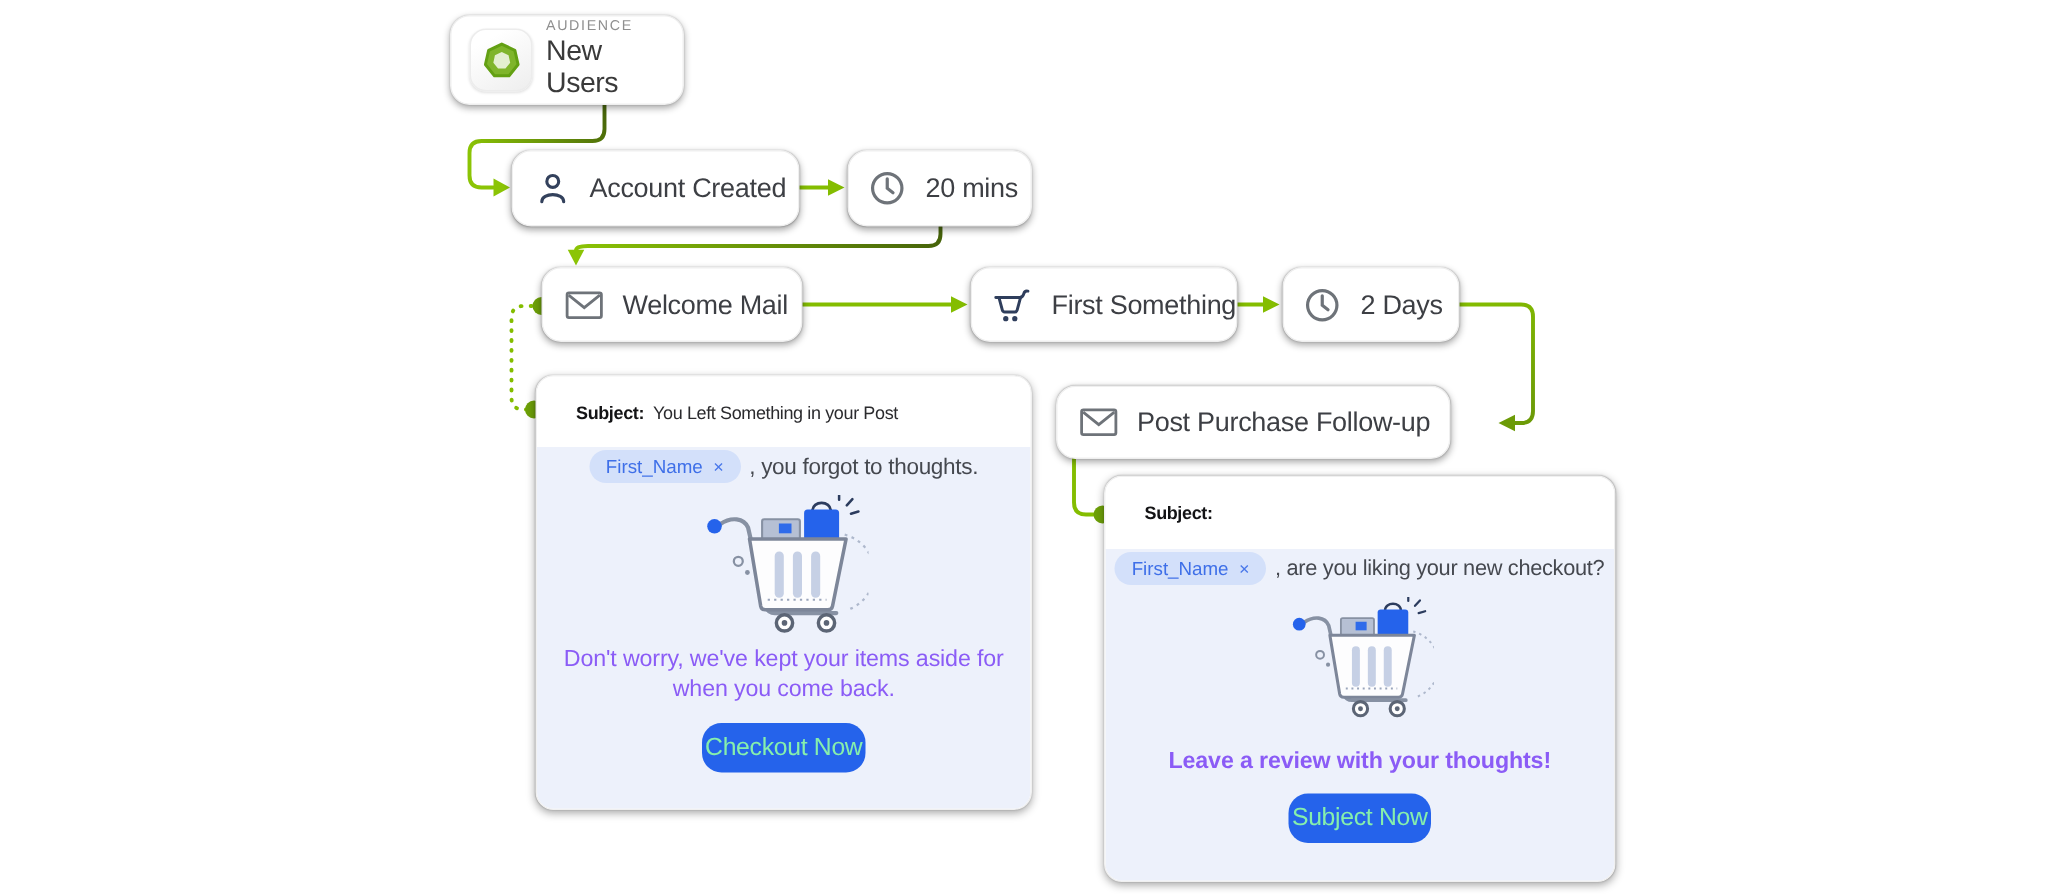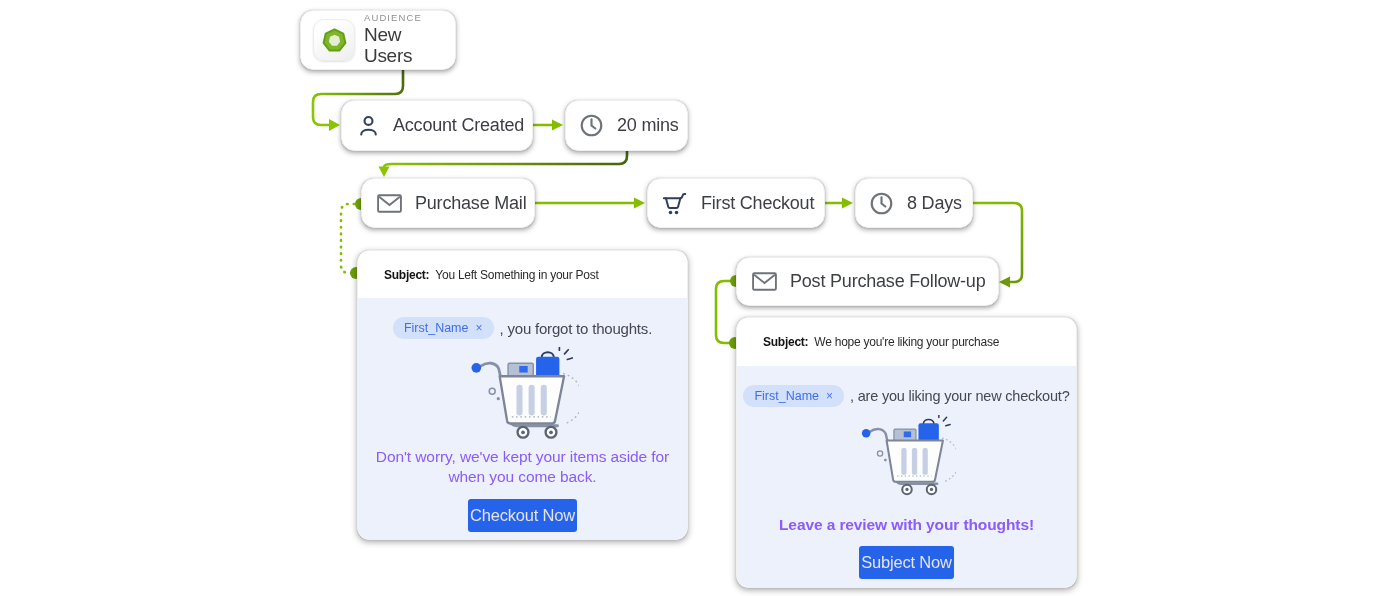--- a/index.html
+++ b/index.html
@@ -38,33 +38,33 @@
     box-shadow:0 2px 6px rgba(20,20,20,.38),0 0 1px rgba(0,0,0,.25);
   }
   .card-header{
     display:flex;align-items:center;background:#fff;padding:0 10px 0 26px;
     font-size:12px;letter-spacing:-0.25px;color:#2b2b2e;white-space:nowrap;
   }
   .subject-label{font-weight:bold;color:#131315;margin-right:6px;}
   .card-body{background:#edf1fb;text-align:center;box-sizing:border-box;}
   .greeting{
     display:flex;align-items:center;justify-content:center;gap:6px;
-    padding-top:19px;white-space:nowrap;color:#45484f;font-size:15px;letter-spacing:-0.2px;
+    padding-top:2px;white-space:nowrap;color:#45484f;font-size:15px;letter-spacing:-0.2px;
   }
   .greeting.small{font-size:14.5px;}
   .chip{
     display:inline-flex;align-items:center;gap:7px;background:#d3e0fa;color:#3e6fe8;
     border-radius:999px;padding:4px 11px;font-size:12.5px;letter-spacing:0;cursor:pointer;
   }
   .chip-x{font-size:12px;line-height:1;color:#4a78ea;}
   .cart-illustration{display:block;margin:8px auto 0 auto;}
   .body-text{margin:6px auto 0 auto;font-size:15.5px;line-height:1.32;color:#8b5cf6;letter-spacing:-0.1px;}
   .cta{
-    display:inline-block;margin-top:11px;background:#2563eb;color:#e5e5e5;border:none;
-    border-radius:3px;font-family:inherit;font-size:16.5px;letter-spacing:-0.2px;
+    display:inline-block;margin-top:11px;background:#2563eb;color:#86efac;border:none;
+    border-radius:13px;font-family:inherit;font-size:16.5px;letter-spacing:-0.2px;
     padding:6px 2px;line-height:1.25;cursor:pointer;
   }
 </style>
 </head>
 <body>
 
 <div class="canvas">
 
   <svg class="wires" viewBox="0 0 1380 596" aria-hidden="true">
     <defs>
@@ -140,46 +140,46 @@
     <span class="nlabel">20 mins</span>
   </div>
 
   <div class="node" style="left:361px;top:178px;width:174px;height:50px;">
     <span class="nicon">
       <svg width="27" height="23" viewBox="0 0 26 22" fill="none" stroke="#6e7379" stroke-width="1.8" aria-hidden="true">
         <rect x="2" y="3" width="22" height="16" rx="1.2"></rect>
         <path d="M3,4.5 L13,12.5 L23,4.5"></path>
       </svg>
     </span>
-    <span class="nlabel">Purchase Mail</span>
+    <span class="nlabel">Welcome Mail</span>
   </div>
 
   <div class="node" style="left:647px;top:178px;width:178px;height:50px;">
     <span class="nicon">
       <svg width="27" height="25" viewBox="0 0 26 24" fill="none" stroke="#2f3e5c" stroke-width="1.9" stroke-linecap="round" stroke-linejoin="round" aria-hidden="true">
         <path d="M1.8,7 L17.2,7 C19,7 19.5,5.6 19.8,4.5 C20.1,3.3 21.1,2.6 22.4,2.9"></path>
         <path d="M3.8,7 L6,15.2 Q6.3,16.3 7.5,16.3 L14,16.3 Q15.2,16.3 15.5,15.2 L17.7,7"></path>
         <circle cx="8.2" cy="20.6" r="1.7" fill="#2f3e5c" stroke="none"></circle>
         <circle cx="14" cy="20.6" r="1.7" fill="#2f3e5c" stroke="none"></circle>
       </svg>
     </span>
-    <span class="nlabel">First Checkout</span>
+    <span class="nlabel">First Something</span>
   </div>
 
   <div class="node" style="left:855px;top:178px;width:118px;height:50px;padding:0 12px;">
     <span class="nicon">
       <svg width="27" height="27" viewBox="0 0 24 24" fill="none" stroke="#6e7379" stroke-width="1.9" stroke-linecap="round" aria-hidden="true">
         <circle cx="12" cy="12" r="8.7"></circle>
         <path d="M12,6.4 L12,12 L15.4,14.7"></path>
       </svg>
     </span>
-    <span class="nlabel">8 Days</span>
-  </div>
-
-  <div class="node" style="left:736px;top:257px;width:263px;height:49px;text-align:center;">
+    <span class="nlabel">2 Days</span>
+  </div>
+
+  <div class="node" style="left:704px;top:257px;width:263px;height:49px;text-align:center;">
     <span class="nicon">
       <svg width="27" height="23" viewBox="0 0 26 22" fill="none" stroke="#6e7379" stroke-width="1.8" aria-hidden="true">
         <rect x="2" y="3" width="22" height="16" rx="1.2"></rect>
         <path d="M3,4.5 L13,12.5 L23,4.5"></path>
       </svg>
     </span>
     <span class="nlabel">Post Purchase Follow-up</span>
   </div>
 
   <div class="card" style="left:357px;top:250px;width:331px;height:290px;">
@@ -217,21 +217,20 @@
         <circle cx="90" cy="91" r="2" fill="#5c6575"></circle>
       </svg>
       <p class="body-text" style="width:322px;">Don't worry, we've kept your items aside for when you come back.</p>
       <button class="cta">Checkout Now</button>
     </div>
   </div>
 
   <div class="card" style="left:736px;top:317px;width:341px;height:271px;">
     <div class="card-header" style="height:48px;">
       <span class="subject-label">Subject:</span>
-      <span class="subject-text">We hope you're liking your purchase</span>
     </div>
     <div class="card-body" style="height:223px;">
       <div class="greeting small">
         <span class="chip">
           <span>First_Name</span>
           <span class="chip-x">×</span>
         </span>
         <span>, are you liking your new checkout?</span>
       </div>
       <svg class="cart-illustration" width="98" height="82" viewBox="0 0 120 100" aria-hidden="true">

